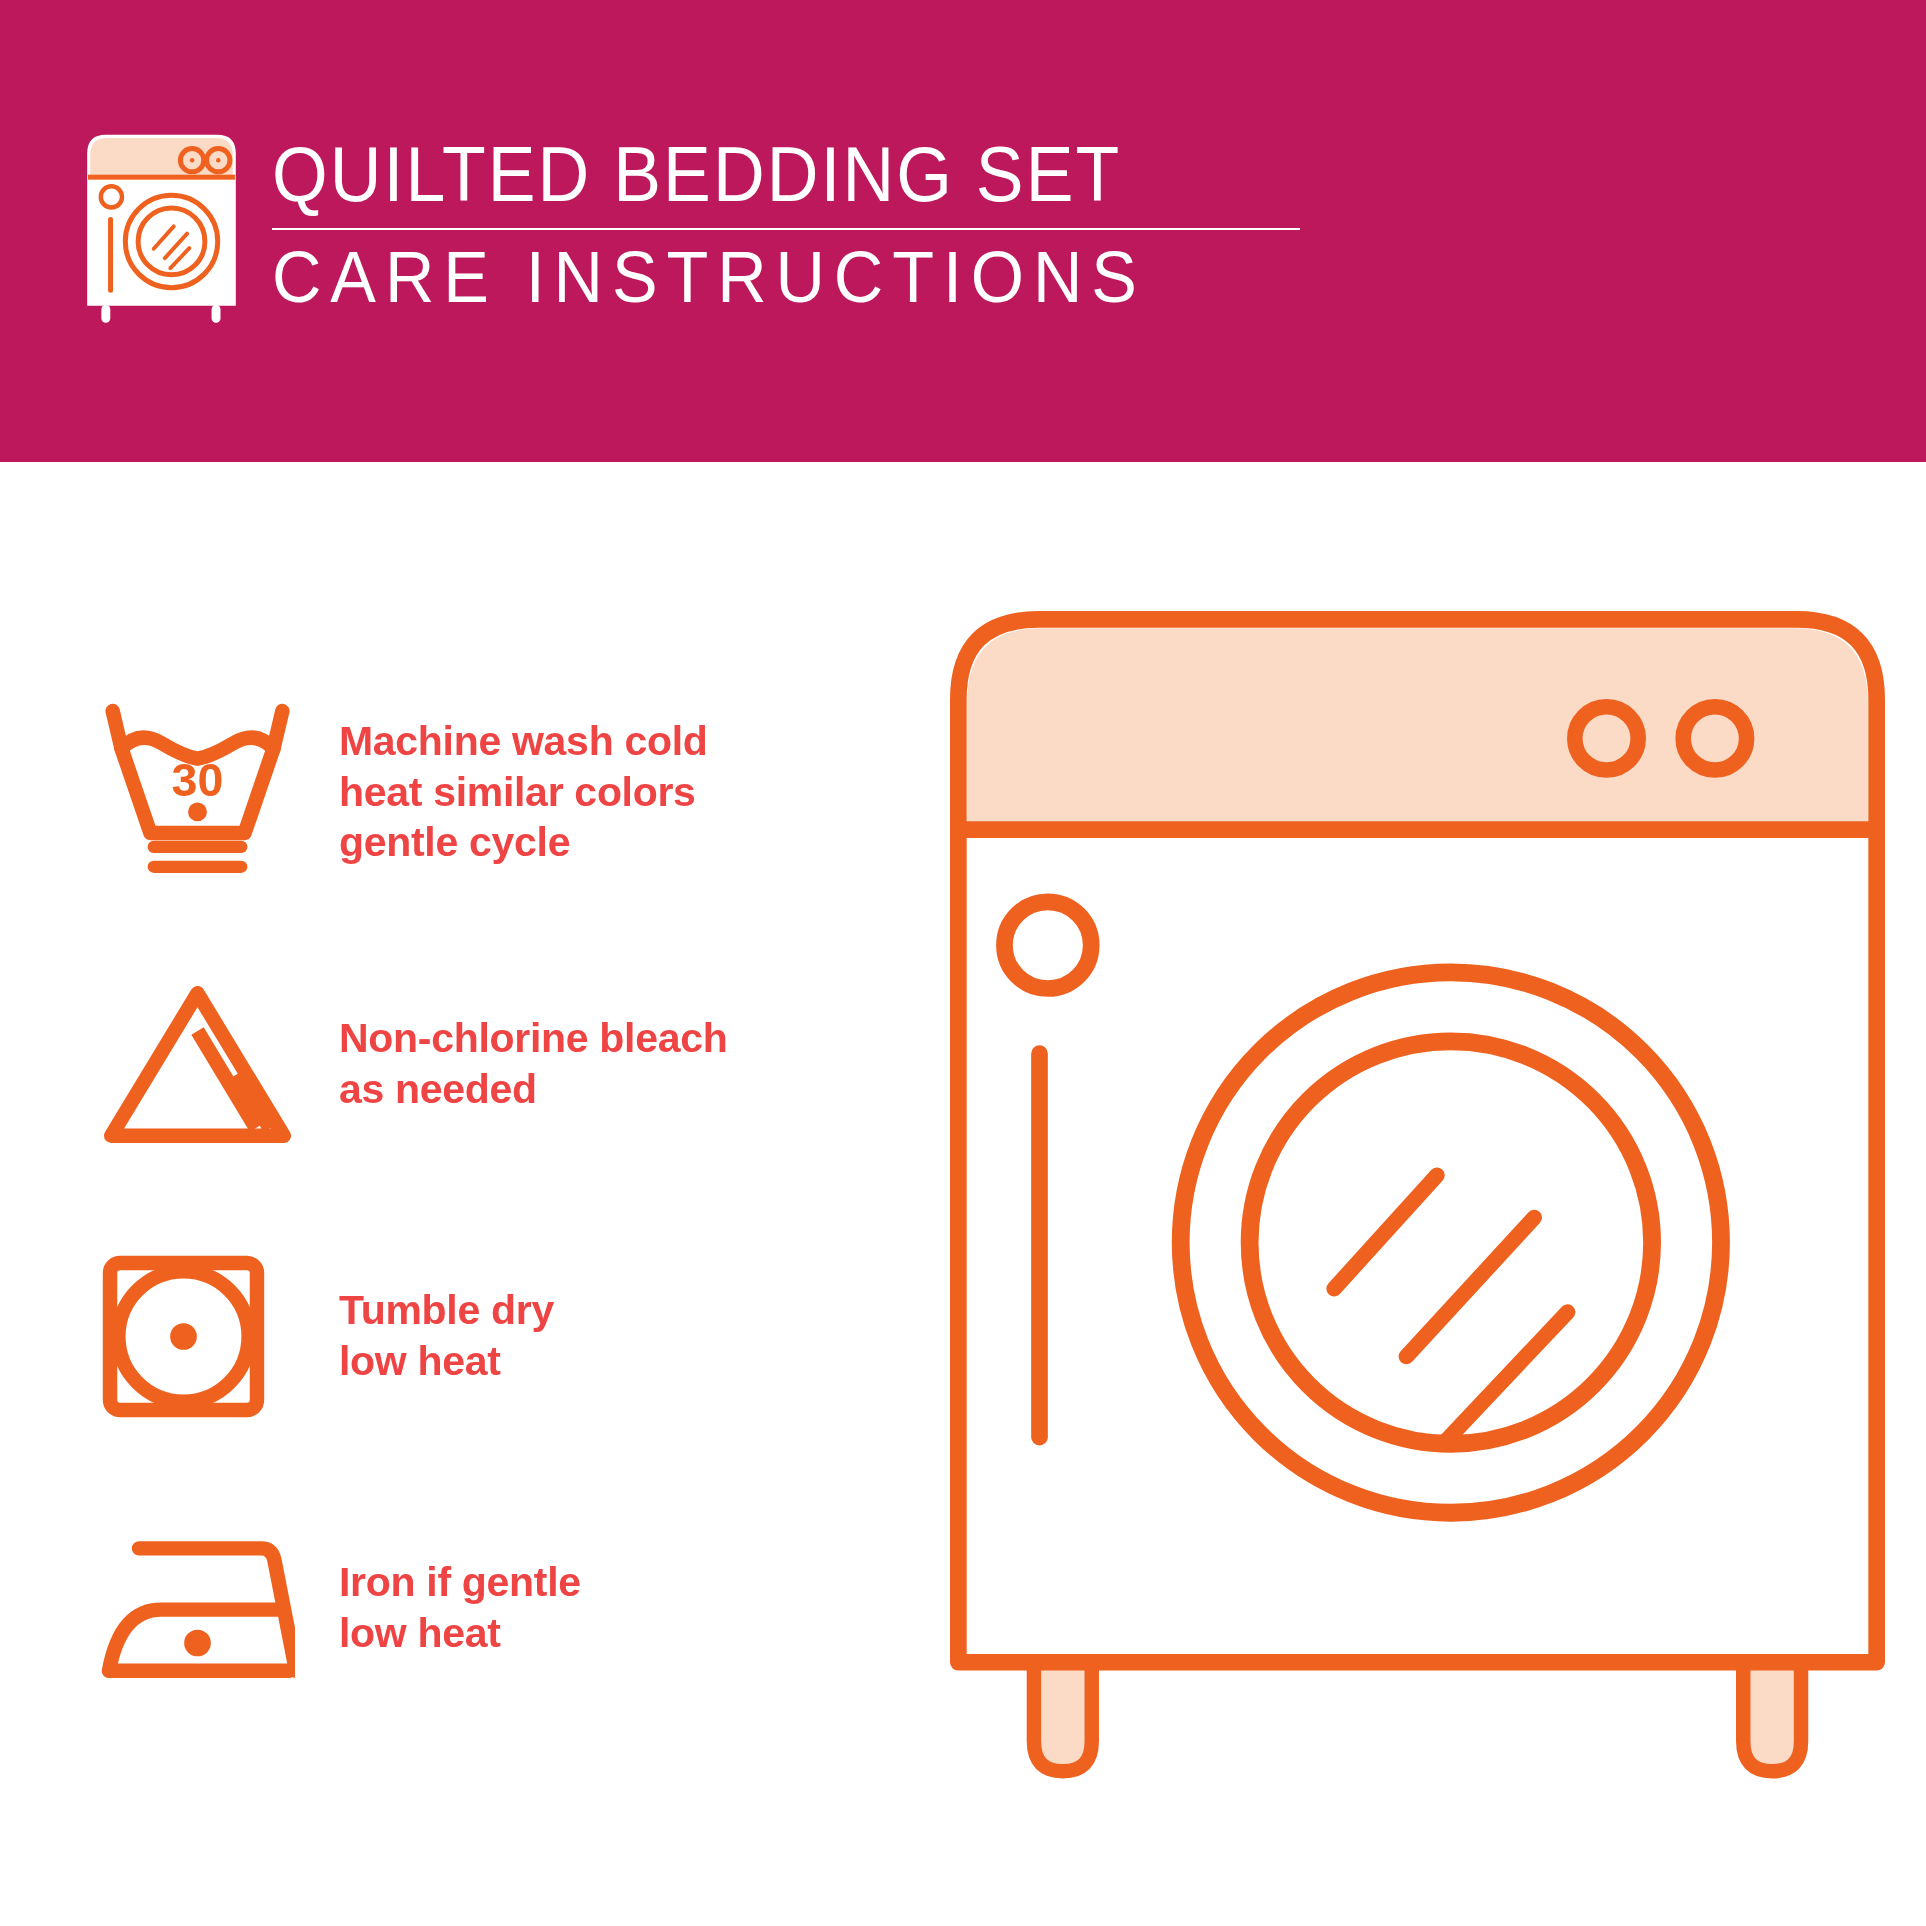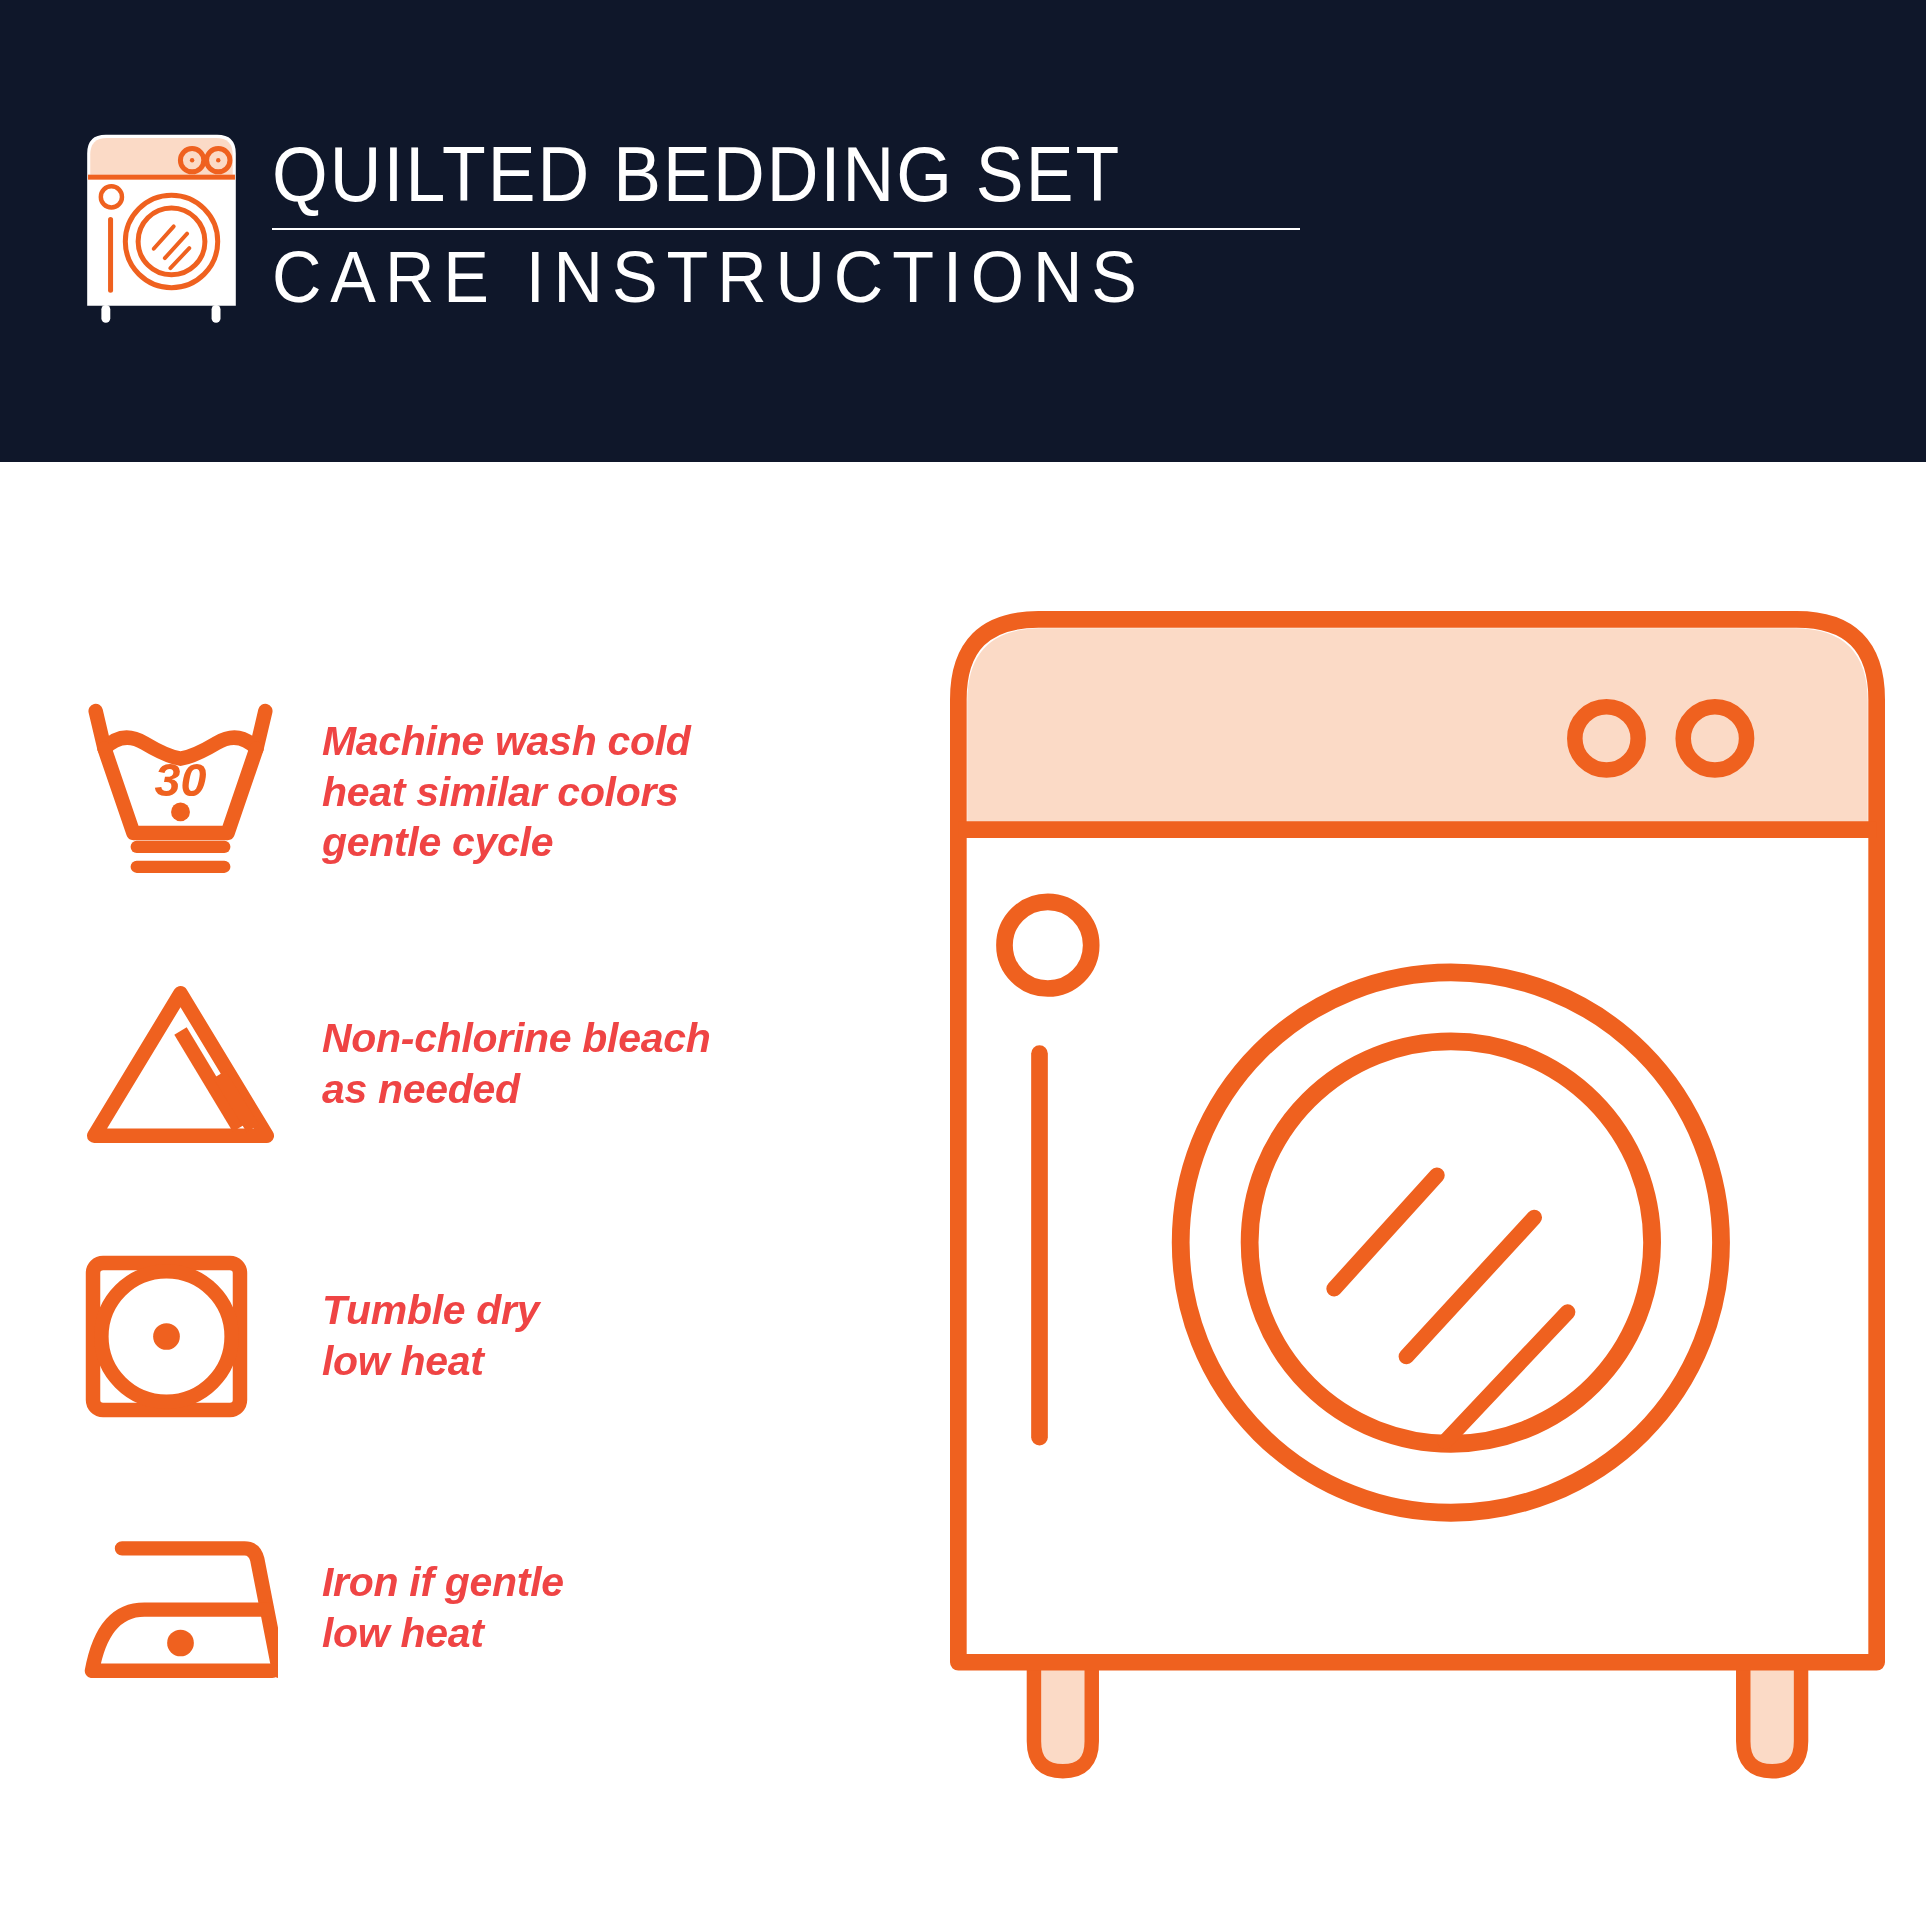--- a/index.html
+++ b/index.html
@@ -14,21 +14,21 @@
     position: relative;
     overflow: hidden;
   }
 
   
   #header-band {
     position: absolute;
     left: 0; top: 0;
     width: 1926px;
     height: 462px;
-    background: #0f172a;
+    background: #be185d;
   }
   #header-inner {
     position: absolute;
     left: 78px;
     top: 129px;
     display: flex;
     align-items: flex-start;
   }
   #header-logo {
     width: 167px;
@@ -64,24 +64,23 @@
     letter-spacing: 9.4px;
     font-weight: 400;
     white-space: nowrap;
     transform: scaleX(0.95);
     transform-origin: left center;
   }
 
   
   #instructions {
     position: absolute;
-    left: 83px;
+    left: 100px;
     top: 656px;
     width: 834px;
-    font-style: italic;
   }
   .instruction-row {
     display: flex;
     align-items: center;
     height: 272px;
   }
   .instruction-symbol {
     width: 211px;
     flex: 0 0 211px;
     display: flex;

